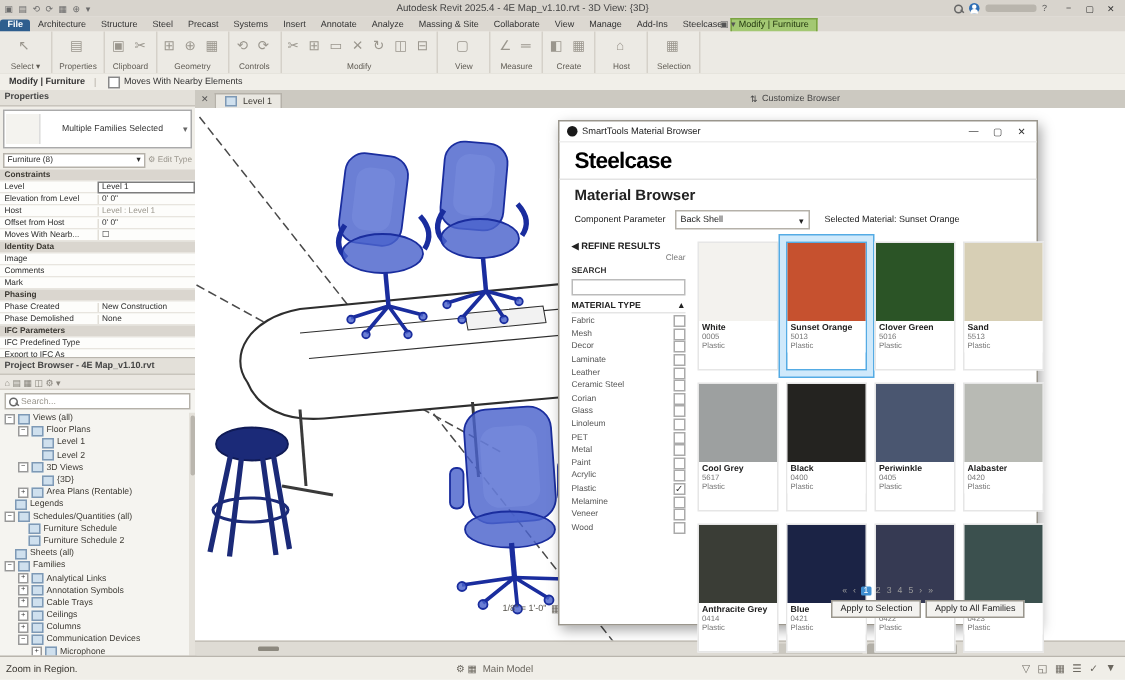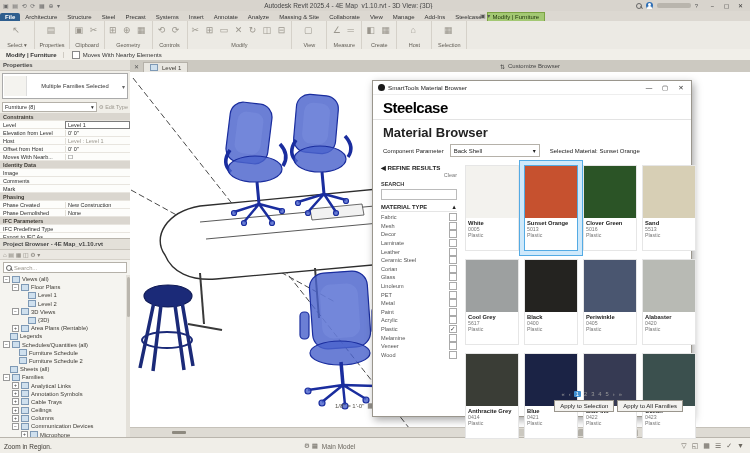--- a/index.html
+++ b/index.html
@@ -101,21 +101,21 @@
   .sb-right{margin-left:auto;padding-right:6px;display:flex;gap:5px;color:#6b675f;font-size:7px;}
   
   .dlg{position:absolute;left:372px;top:80px;width:318px;height:335px;background:#fff;
        border:1px solid #9a968d;box-shadow:2px 3px 8px rgba(0,0,0,.35);z-index:10;font-size:6px;color:#222;}
   .dlg-tb{height:13px;display:flex;align-items:center;border-bottom:1px solid #eee;padding:0 2px 0 5px;}
   .dlg-ico{width:7px;height:7px;border-radius:50%;background:#1a1a1a;margin-right:3px;flex:none;}
   .dlg-title{flex:1;font-size:6.2px;color:#222;}
   .dlg-btn{width:16px;text-align:center;font-size:6.5px;color:#333;}
   .brand{font-size:15px;font-weight:bold;letter-spacing:-0.5px;padding:4px 10px 3px 10px;
          border-bottom:1px solid #e3e3e3;color:#000;}
-  .mb-title{font-size:13px;font-weight:bold;padding:5px 10px 2px 10px;}
+  .mb-title{font-size:10px;font-weight:bold;padding:5px 10px 2px 10px;}
   .paramrow{display:flex;align-items:center;padding:2px 10px;gap:6px;}
   .paramrow .sel{width:82px;height:11px;border:1px solid #b5b1a9;background:#fff;display:flex;
                  align-items:center;justify-content:space-between;padding:0 3px;}
   .selmat{font-size:6px;color:#222;margin-left:4px;white-space:nowrap;}
   .dlg-body{display:flex;padding:2px 6px 0 8px;}
   .refine{width:76px;flex:none;padding-right:4px;}
   .rf-head{font-weight:bold;font-size:6.2px;padding:3px 0 1px 0;}
   .rf-clear{text-align:right;color:#777;font-size:5.5px;padding-bottom:2px;}
   .rf-srch{font-size:5.5px;color:#333;font-weight:bold;margin-top:1px;}
   .rf-input{height:9px;border:1px solid #bbb;background:#fff;margin:2px 0 4px 0;}

